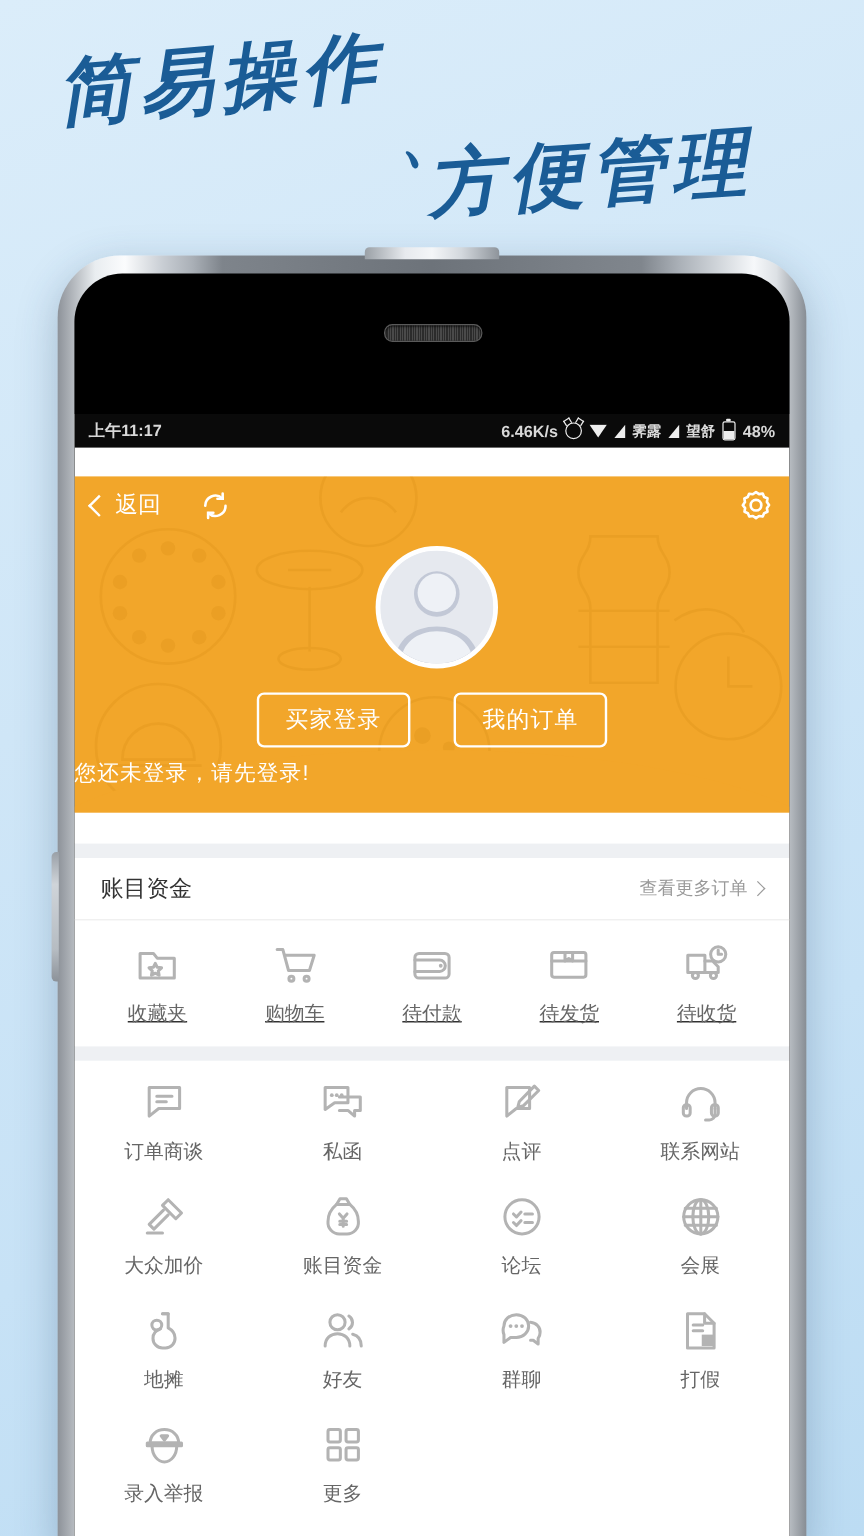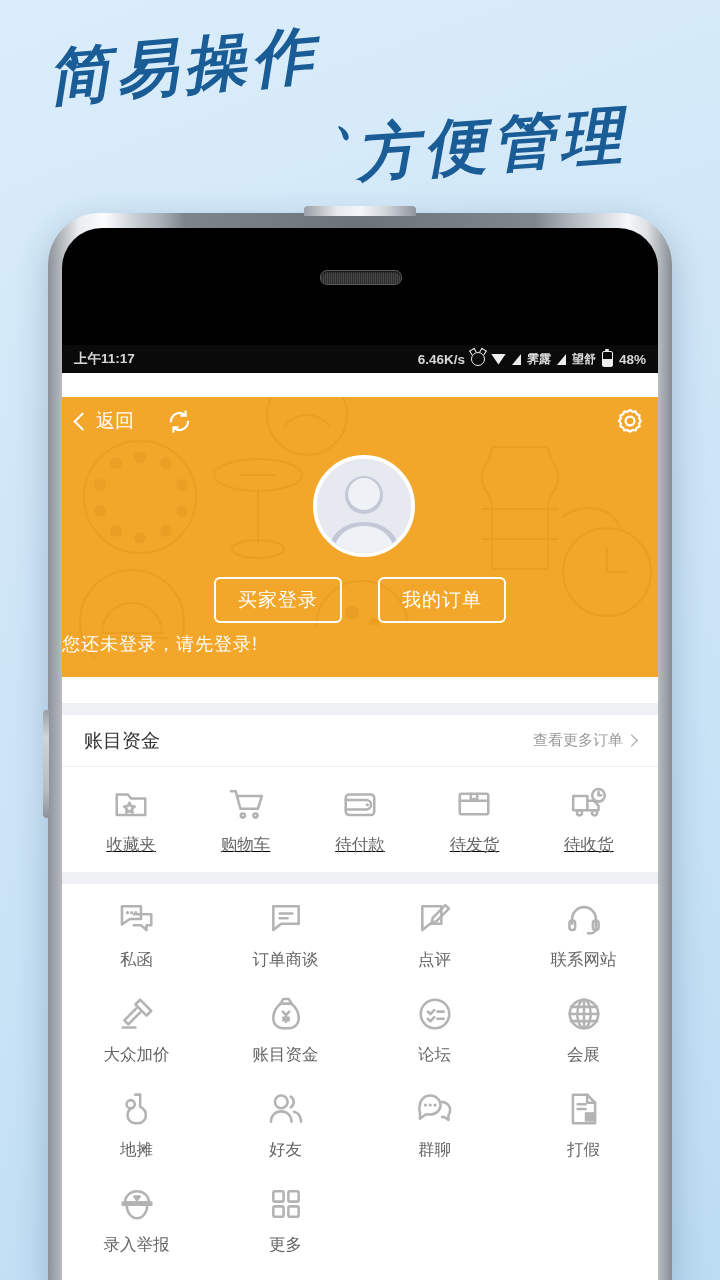--- a/index.html
+++ b/index.html
@@ -274,37 +274,37 @@
             <span class="lbl">待收货</span>
           </div>
         </div>
       </div>
 
       <div class="band"></div>
 
       <div class="card grid4">
         <div class="cell">
           <svg class="ico" viewBox="0 0 24 24">
+            <path d="M4 4h16v11H9l-5 4z"></path>
+              <path d="M8 8.5h8M8 11.5h5"></path>
+          </svg>
+          <span class="lbl">订单商谈</span>
+        </div>
+        <div class="cell">
+          <svg class="ico" viewBox="0 0 24 24">
             <path d="M2.5 4h12v8h-7l-5 3.5z"></path>
               <path d="M10 9h11v7h-3v3l-3.5-3H10"></path>
             <circle cx="6" cy="8" r="1" class="f"></circle>
               <circle cx="8.6" cy="8" r="1" class="f"></circle>
               <circle cx="11.2" cy="8" r="1" class="f"></circle>
           </svg>
           <span class="lbl">私函</span>
         </div>
         <div class="cell">
           <svg class="ico" viewBox="0 0 24 24">
-            <path d="M4 4h16v11H9l-5 4z"></path>
-              <path d="M8 8.5h8M8 11.5h5"></path>
-          </svg>
-          <span class="lbl">订单商谈</span>
-        </div>
-        <div class="cell">
-          <svg class="ico" viewBox="0 0 24 24">
             <path d="M4 4h12v11H9l-5 4z"></path>
               <path d="M18.5 3.2l2.3 2.3-8 8-3 .8.8-3z"></path>
           </svg>
           <span class="lbl">点评</span>
         </div>
         <div class="cell">
           <svg class="ico" viewBox="0 0 24 24">
             <path d="M4.5 15v-3a7.5 7.5 0 0 1 15 0v3"></path>
             <path d="M19.5 15v3a3 3 0 0 1-3 3h-2"></path>
             <rect x="2.8" y="13" width="3.6" height="6" rx="1.6"></rect>

